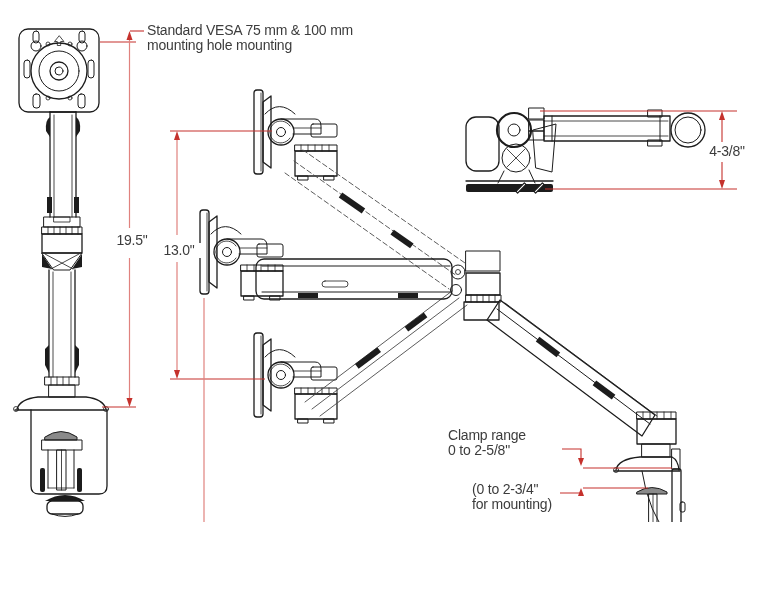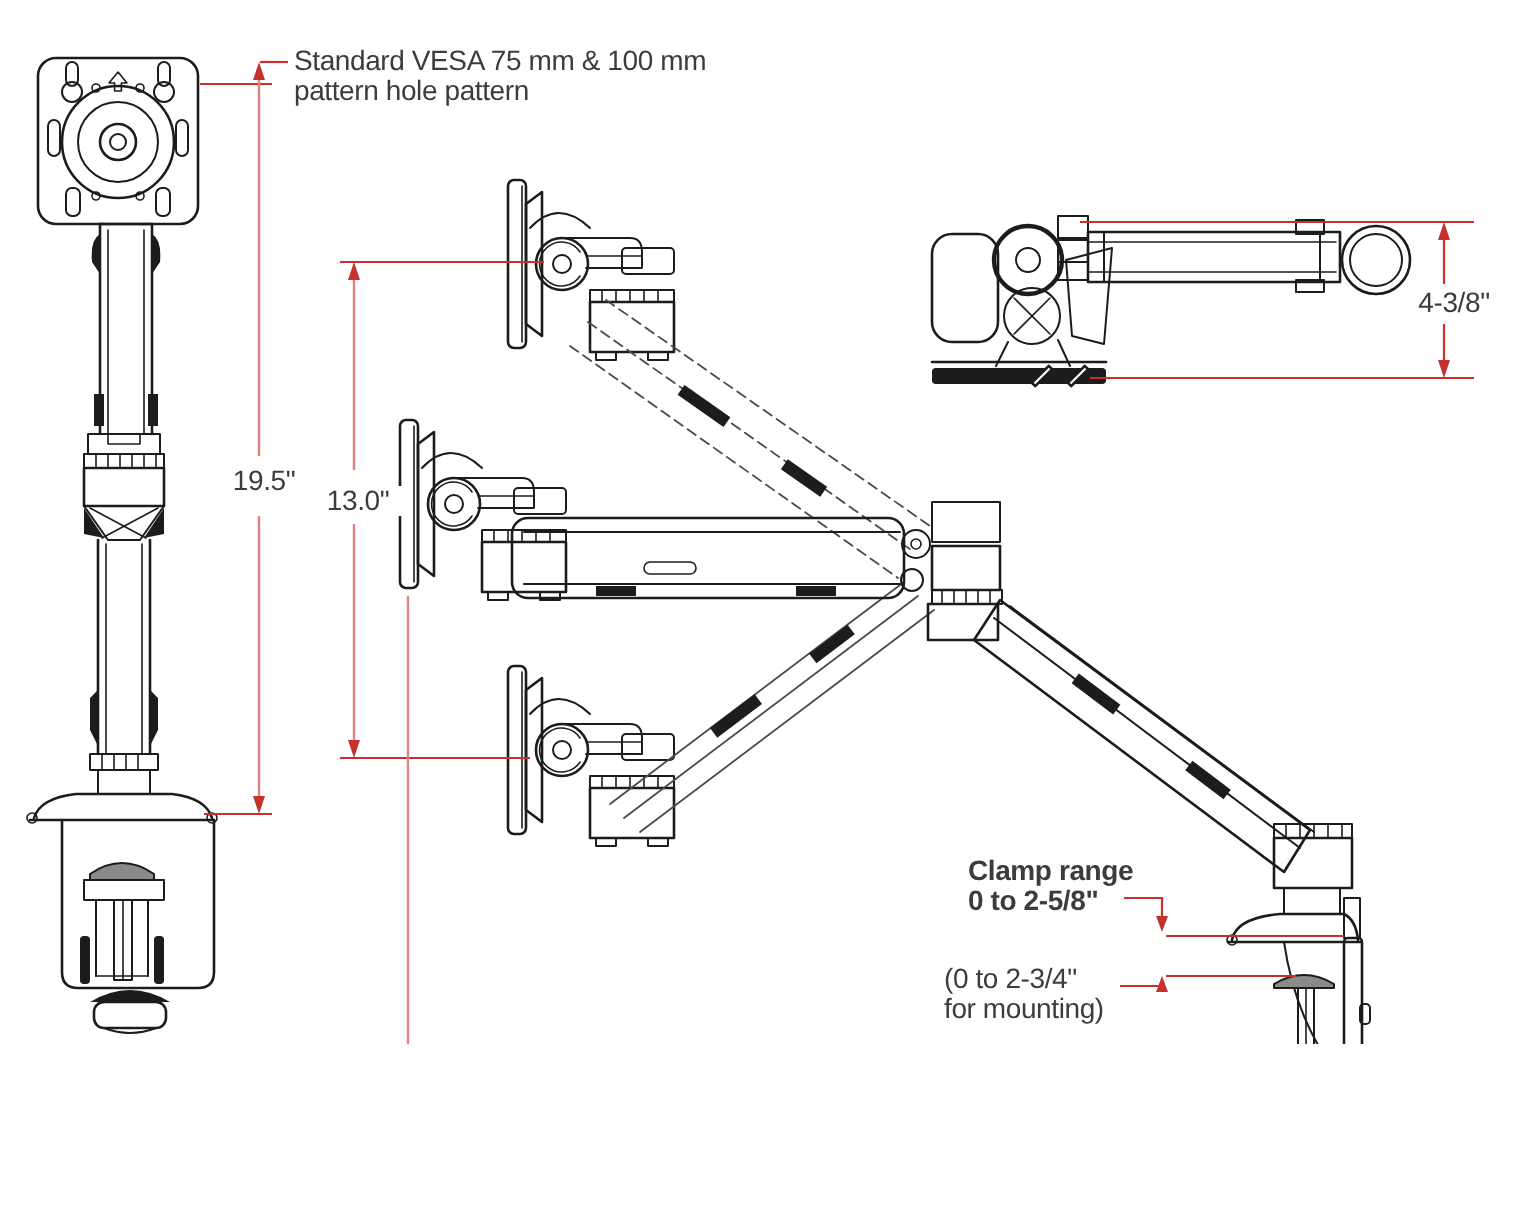--- a/index.html
+++ b/index.html
@@ -282,30 +282,30 @@
       <path d="M677,553 V588" class="dimv"></path>
       <path d="M206,584 H406 M444,584 H674" class="dim"></path>
       <polygon points="205,584 214,581 214,587" class="dimfill"></polygon>
       <polygon points="675,584 666,581 666,587" class="dimfill"></polygon>
     </g>
   </g>
 </svg>
 
   <div class="label" style="left:147px;top:23px;">
     <div>Standard VESA 75 mm &amp; 100 mm</div>
-    <div>pattern hole pattern</div>
+    <div>mounting hole mounting</div>
   </div>
 
   <div class="label dimlabel" style="left:107px;top:233px;width:46px;">19.5"</div>
 
   <div class="label dimlabel" style="left:154px;top:243px;width:46px;">13.0"</div>
 
   <div class="label dimlabel" style="left:699px;top:144px;width:52px;">4-3/8"</div>
 
-  <div class="label" style="left:484px;top:428px;font-weight:bold;">
+  <div class="label" style="left:448px;top:428px;">
     <div>Clamp range</div>
     <div>0 to 2-5/8"</div>
   </div>
 
   <div class="label" style="left:472px;top:482px;">
     <div>(0 to 2-3/4"</div>
     <div>for mounting)</div>
   </div>
 
   <div class="label dimlabel" style="left:407px;top:577px;width:36px;">26"</div>

